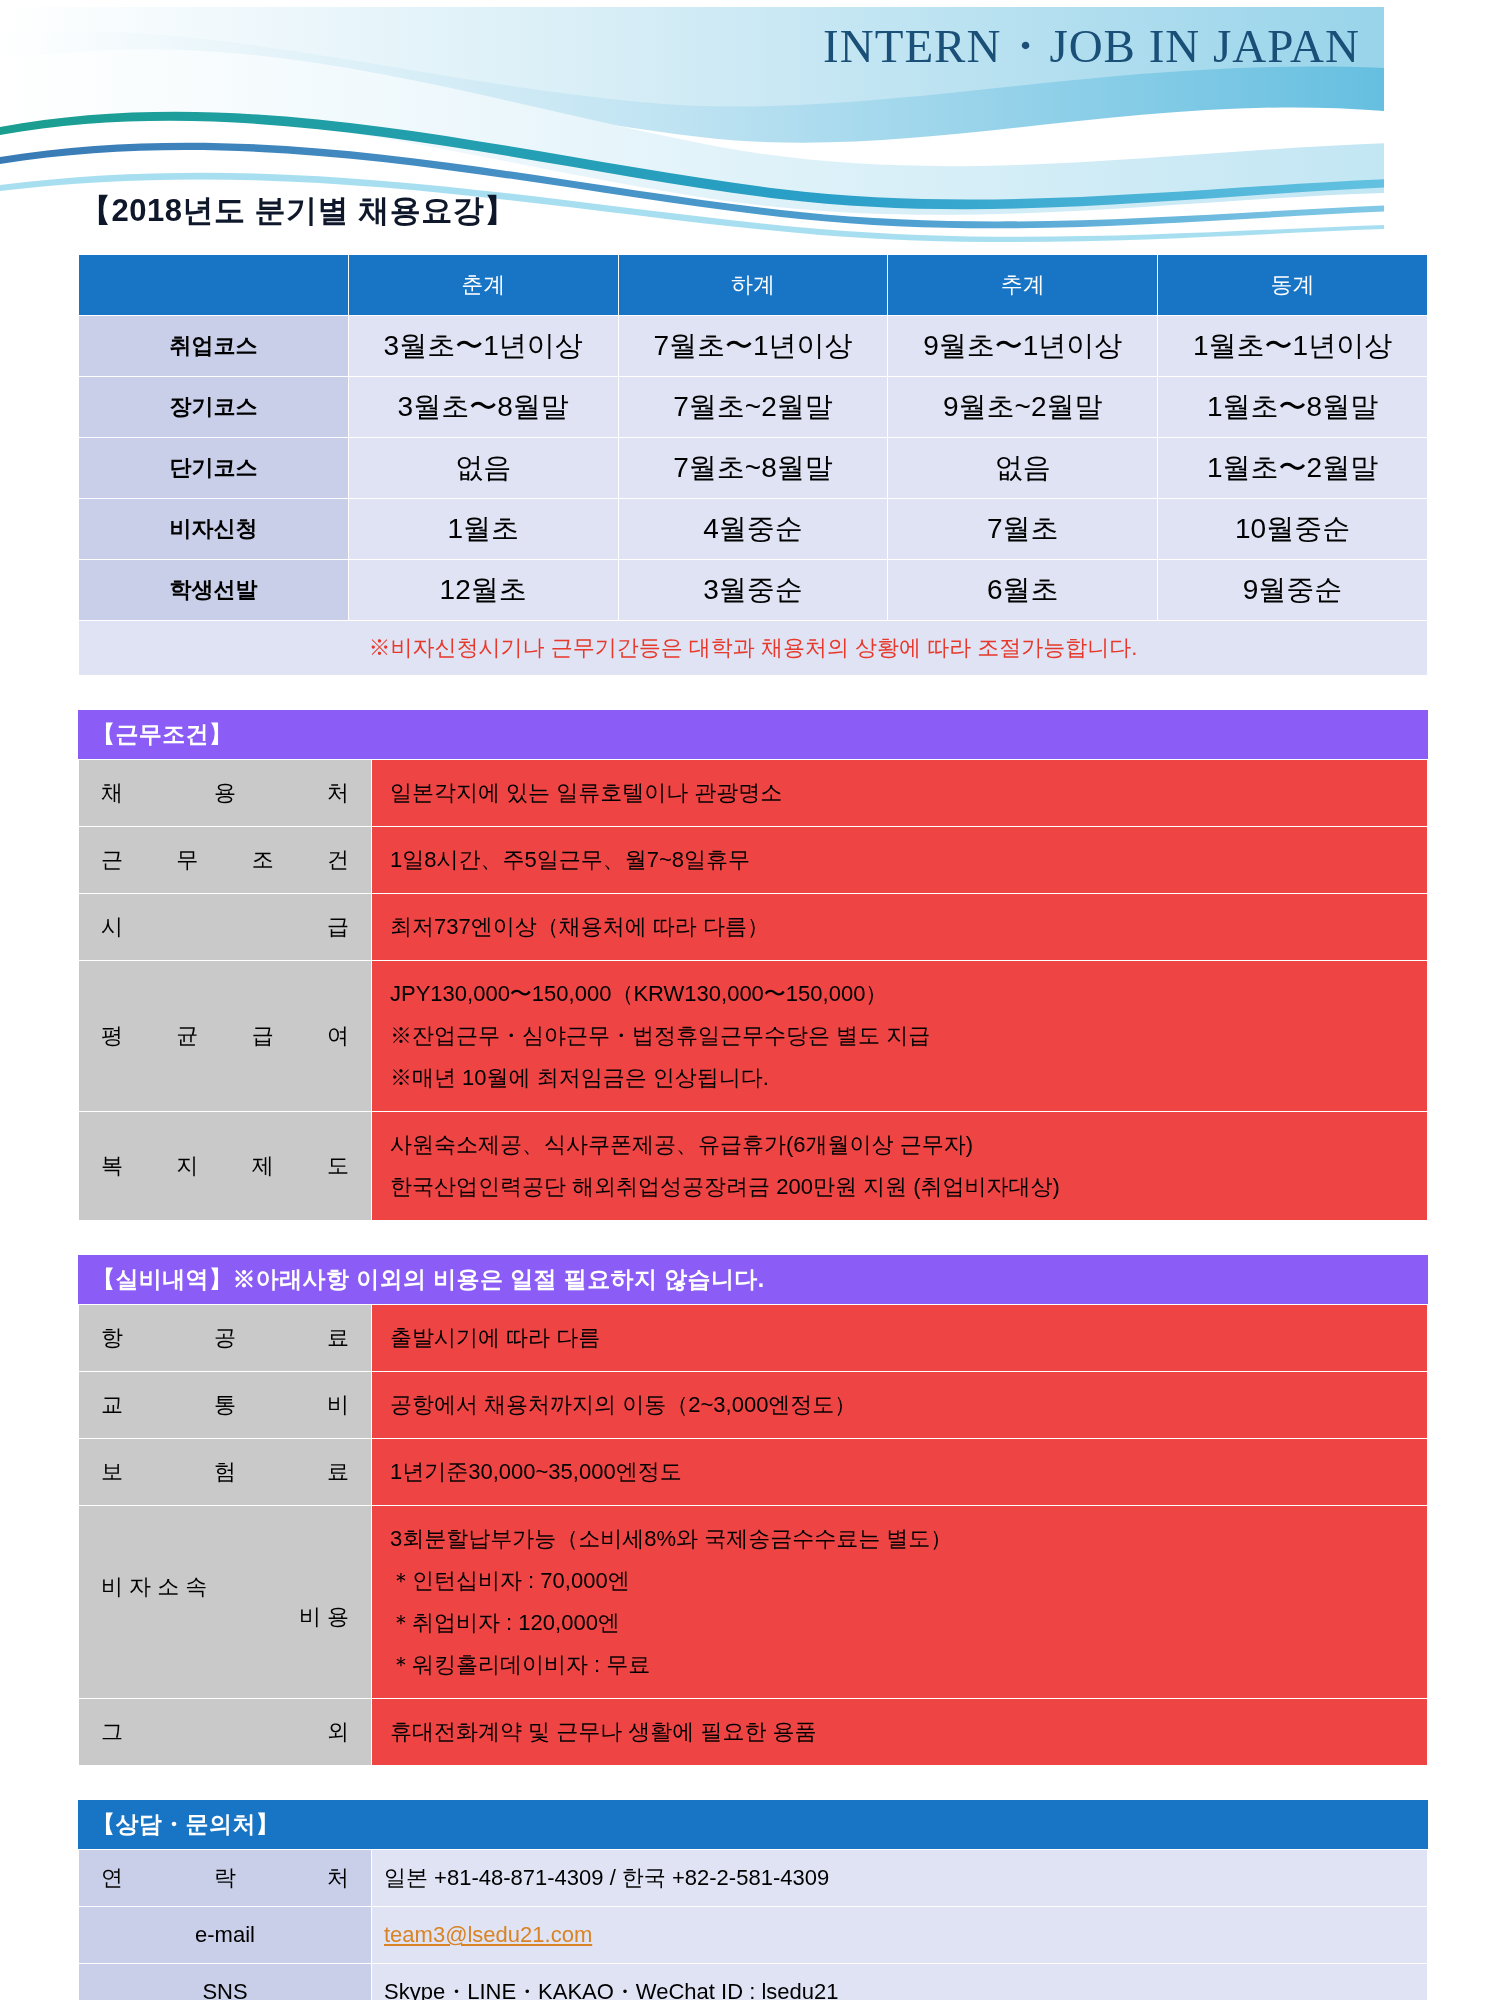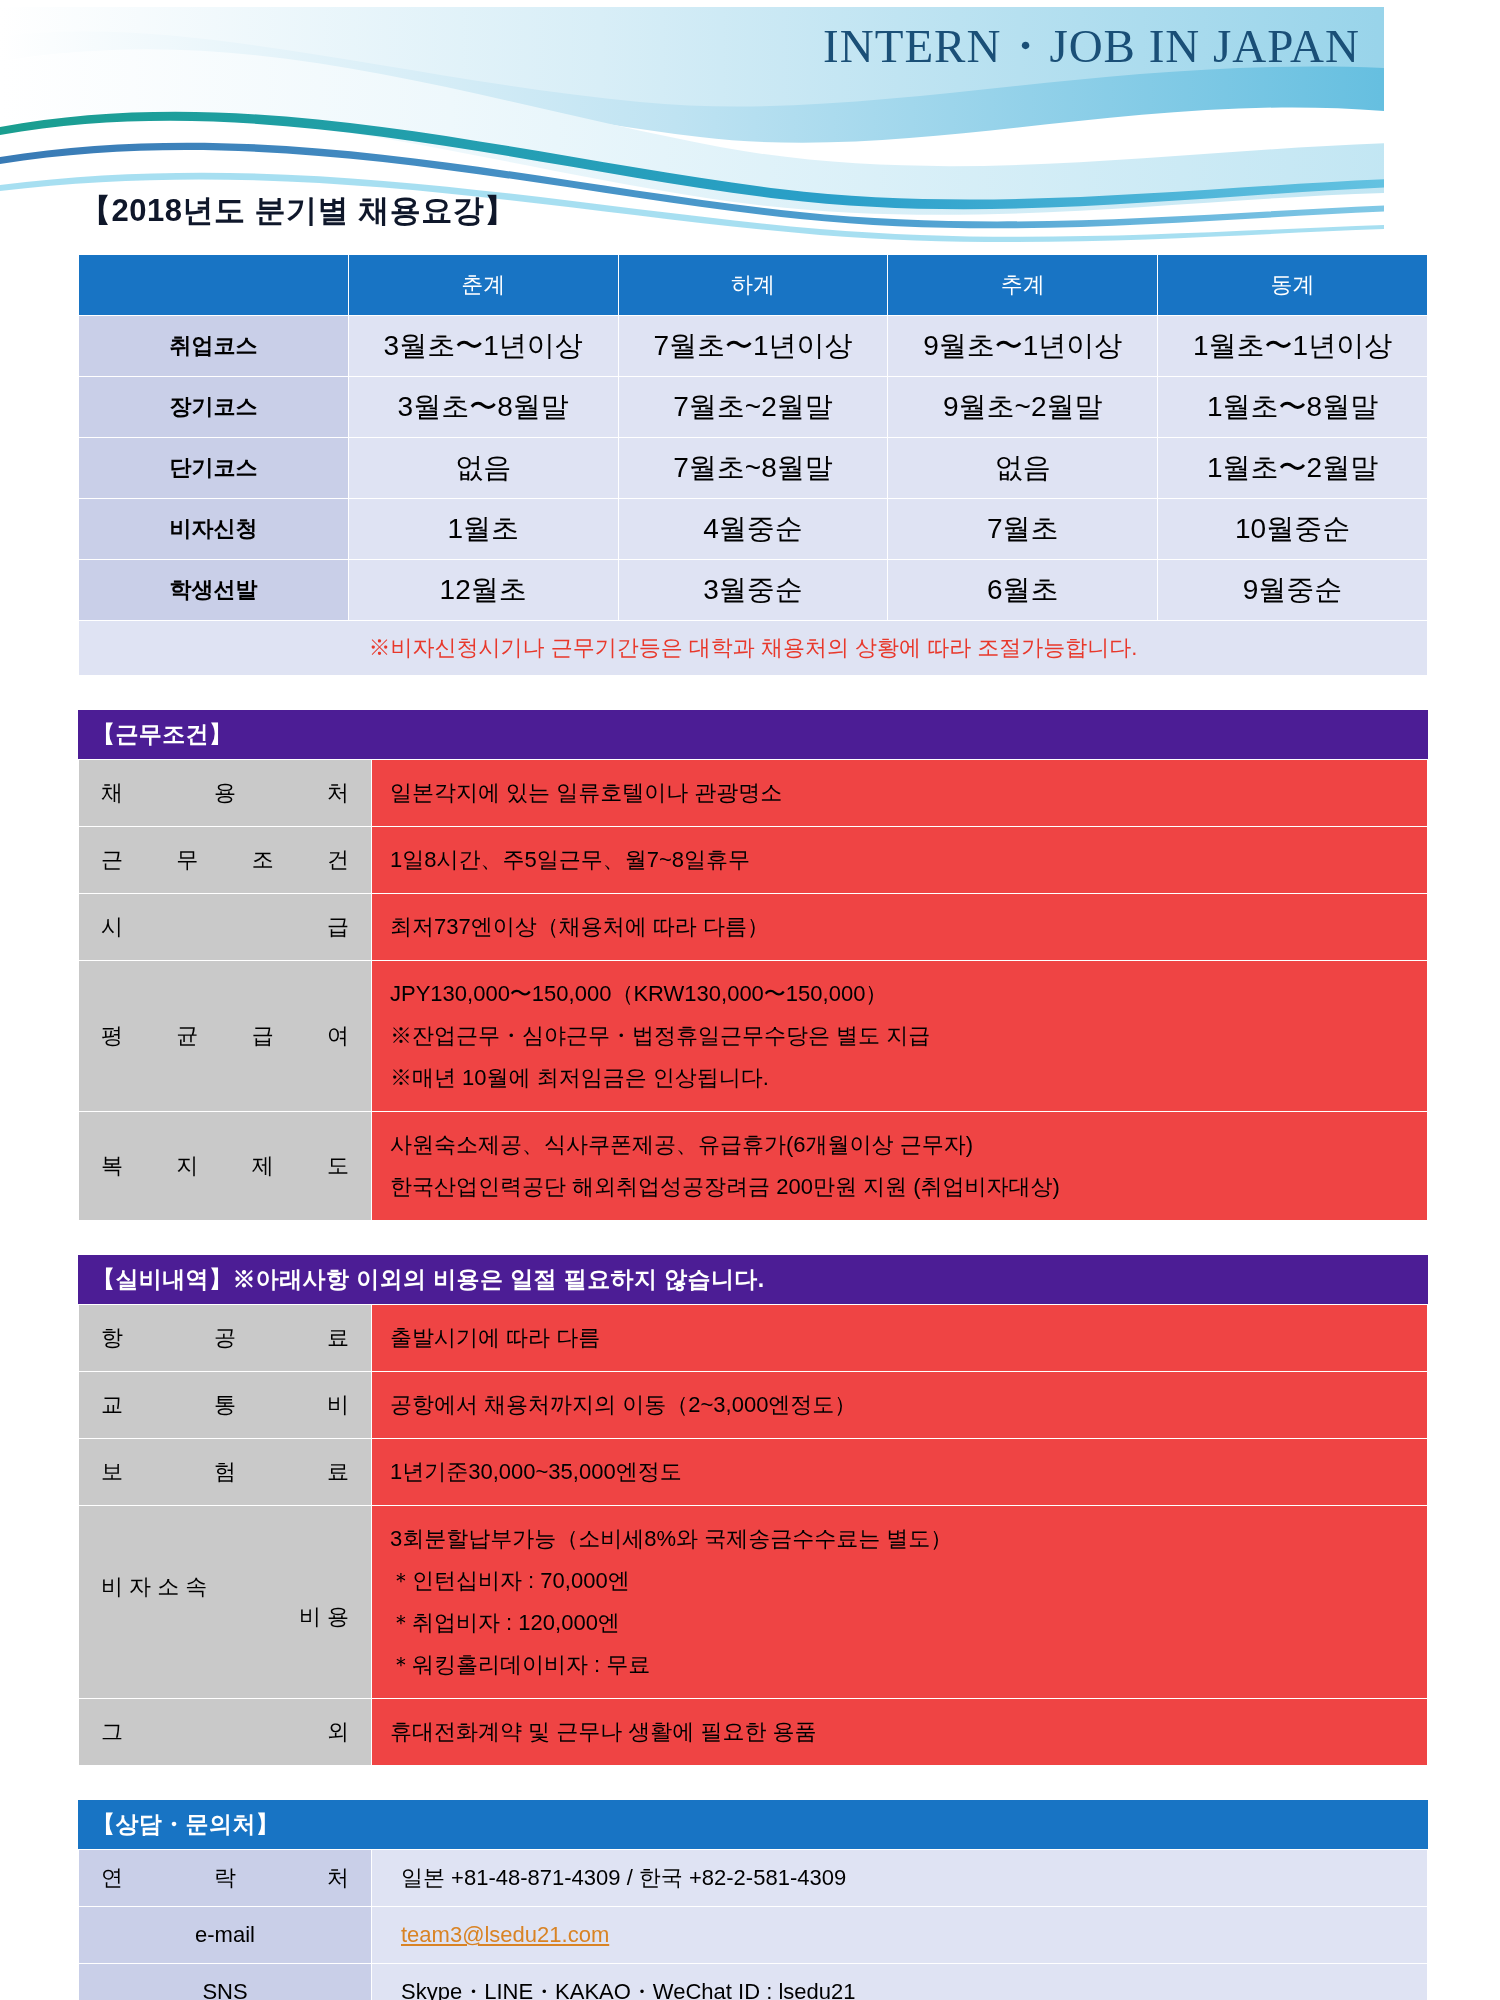--- a/index.html
+++ b/index.html
@@ -94,21 +94,21 @@
     background: #dfe3f3;
     color: #e8382b;
     text-align: center;
     font-size: 22px;
     height: 52px;
     border: 1px solid #ffffff;
   }
 
   
   .bar {
-    background: #4c1d95;
+    background: #8b5cf6;
     color: #ffffff;
     font-size: 23px;
     font-weight: bold;
     padding: 9px 14px;
     margin-top: 34px;
     width: 1322px;
     letter-spacing: 0.4px;
   }
   .bar.blue {
     background: #1874c4;
@@ -154,21 +154,21 @@
     width: 248px;
     padding: 0 22px;
   }
   .ctable td.lbl .spread {
     display: flex;
     justify-content: space-between;
     width: 100%;
   }
   .ctable td.val {
     background: #dfe3f3;
-    padding: 0 29px;
+    padding: 0 12px;
     text-align: left;
   }
   .email-link {
     color: #d98324;
     text-decoration: underline;
   }
 </style>
 </head>
 <body>
 

